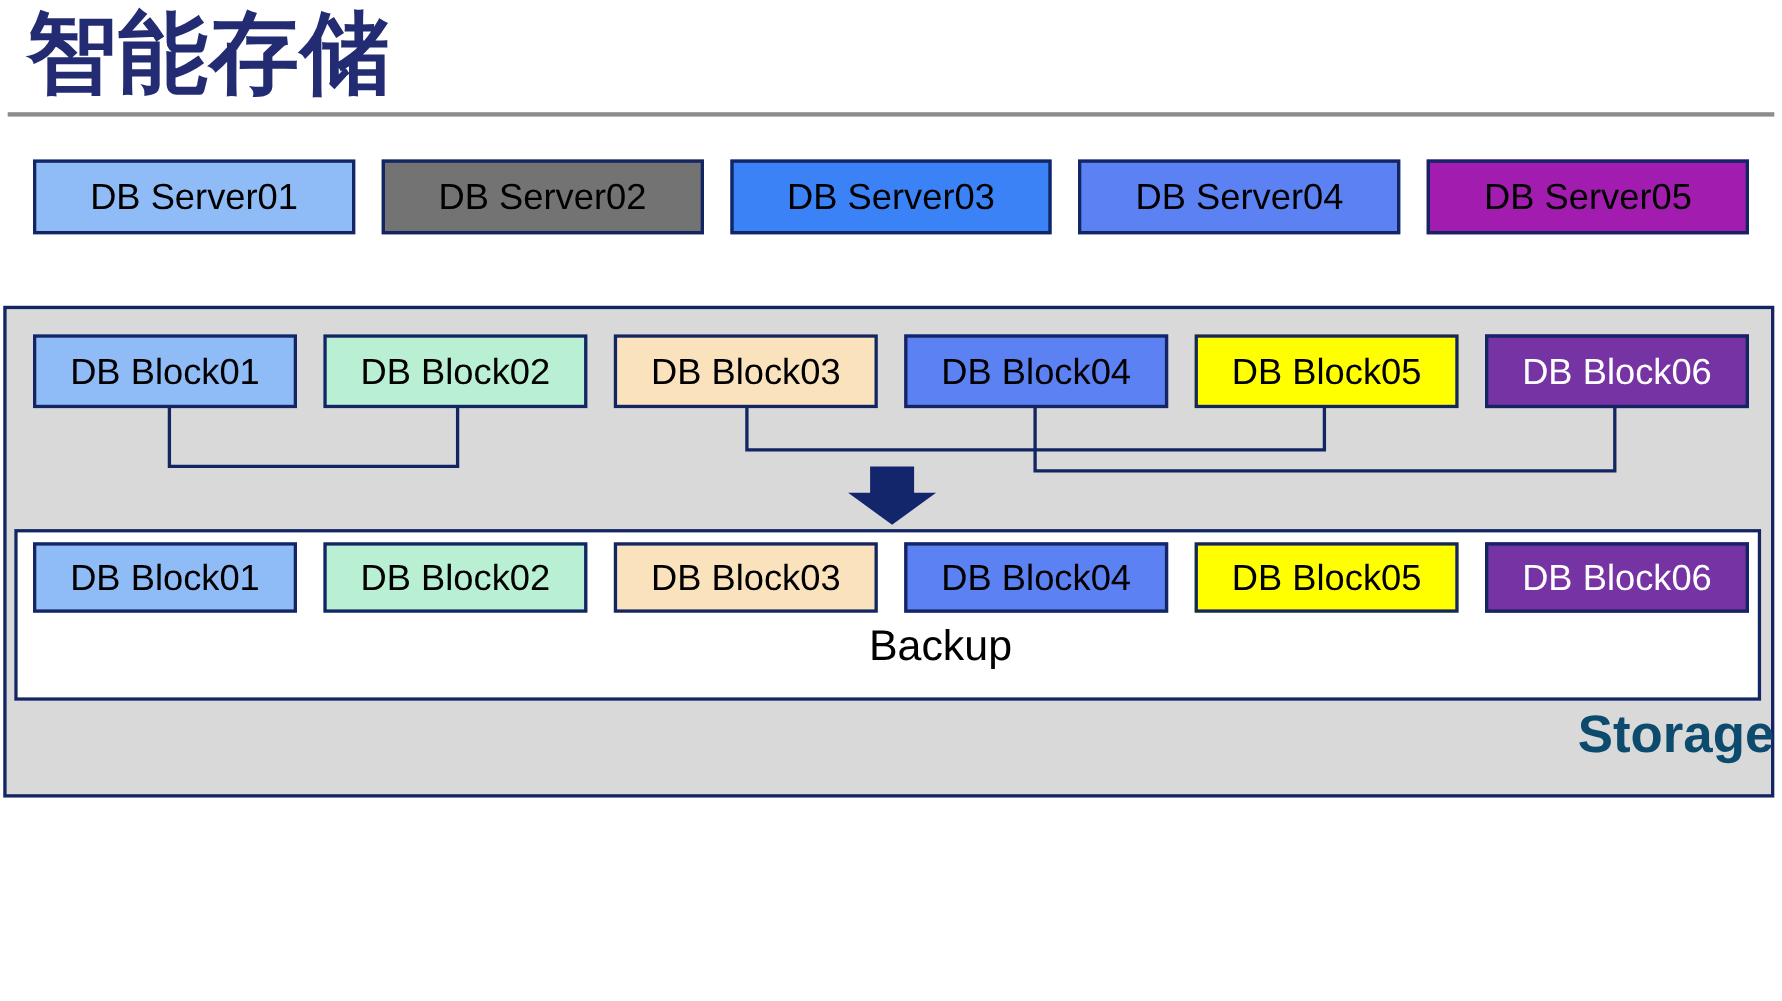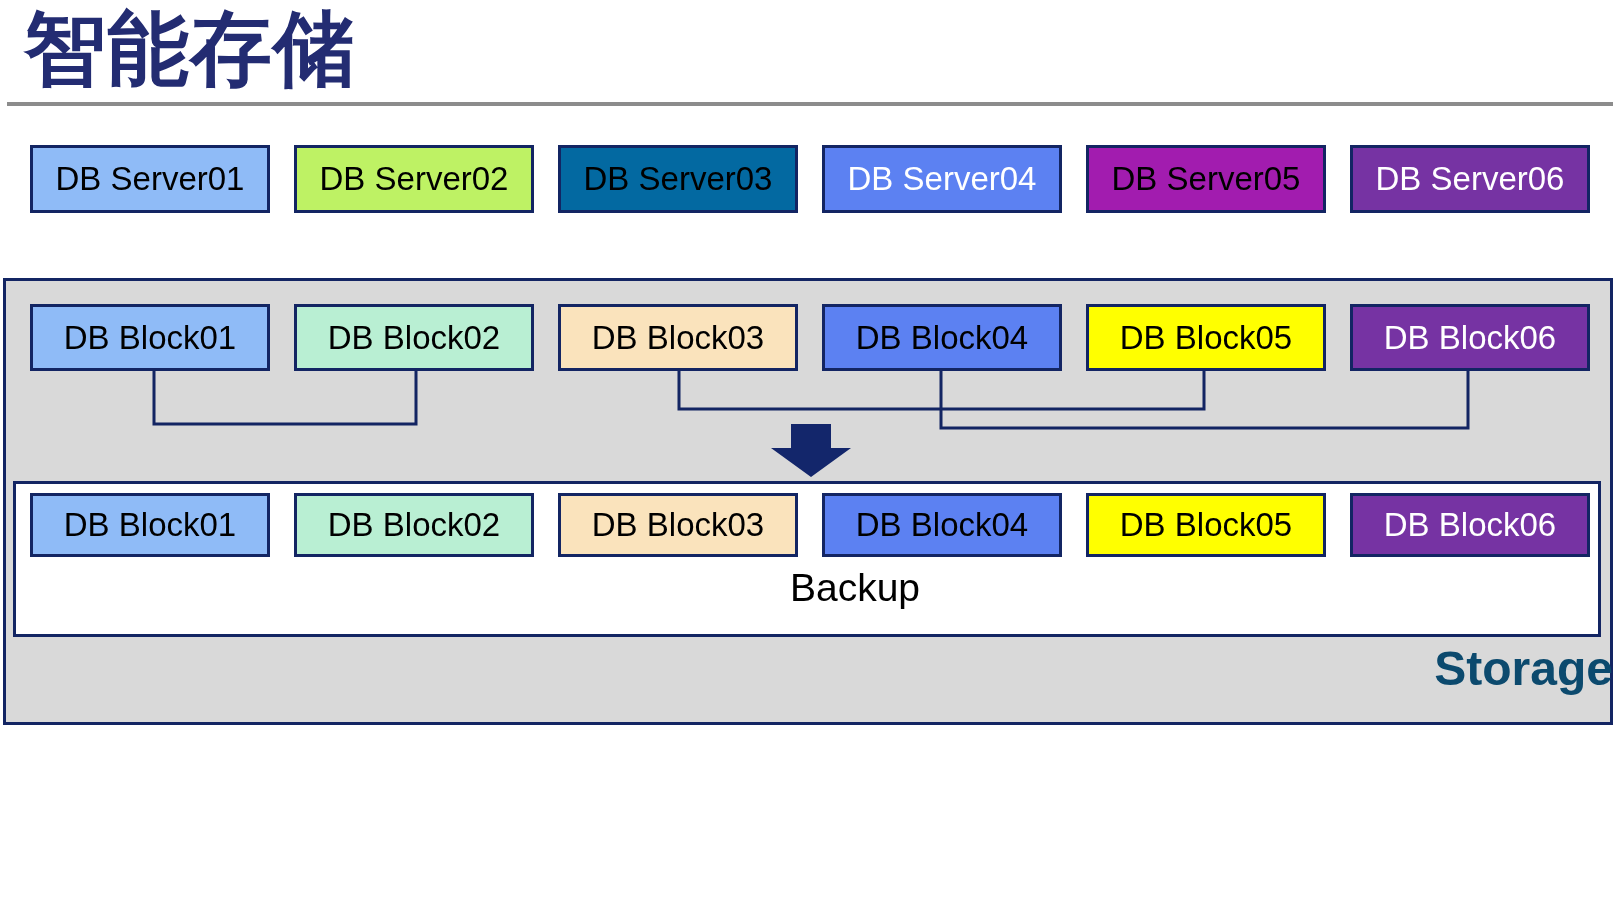--- a/index.html
+++ b/index.html
@@ -66,25 +66,24 @@
 </head>
 <body>
 
 <div class="slide">
 
   <div class="title">智能存储</div>
   <div class="rule"></div>
 
   <div class="row row-servers">
     <div class="box" style="background-color: rgb(143, 187, 247); color: rgb(0, 0, 0);">DB Server01</div>
-    <div class="box" style="background-color: #bef264; color: rgb(0, 0, 0);">DB Server02</div>
-    <div class="box" style="background-color: #0369a1; color: rgb(0, 0, 0);">DB Server03</div>
-    <div class="box" style="background-color: rgb(92, 129, 242); color: #ffffff;">DB Server04</div>
+    <div class="box" style="background-color: #737373; color: rgb(0, 0, 0);">DB Server02</div>
+    <div class="box" style="background-color: #3b82f6; color: rgb(0, 0, 0);">DB Server03</div>
+    <div class="box" style="background-color: rgb(92, 129, 242); color: #000000;">DB Server04</div>
     <div class="box" style="background-color: #a21caf; color: rgb(0, 0, 0);">DB Server05</div>
-    <div class="box" style="background-color: rgb(118, 51, 163); color: rgb(255, 255, 255);">DB Server06</div>
   </div>
 
   <div class="panel"></div>
 
   <div class="row row-blocks-top">
     <div class="box" style="background-color: rgb(143, 187, 247); color: rgb(0, 0, 0);">DB Block01</div>
     <div class="box" style="background-color: rgb(185, 239, 211); color: rgb(0, 0, 0);">DB Block02</div>
     <div class="box" style="background-color: rgb(250, 227, 188); color: rgb(0, 0, 0);">DB Block03</div>
     <div class="box" style="background-color: rgb(92, 129, 242); color: rgb(0, 0, 0);">DB Block04</div>
     <div class="box" style="background-color: rgb(255, 255, 0); color: rgb(0, 0, 0);">DB Block05</div>

